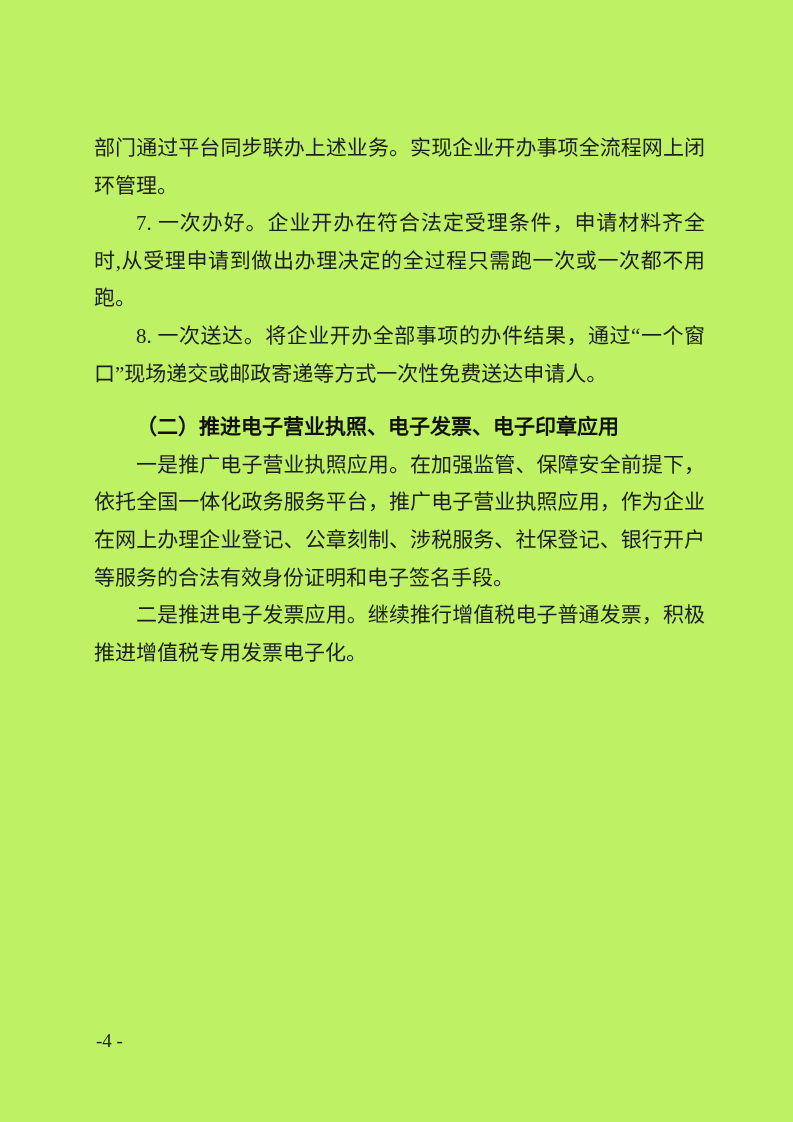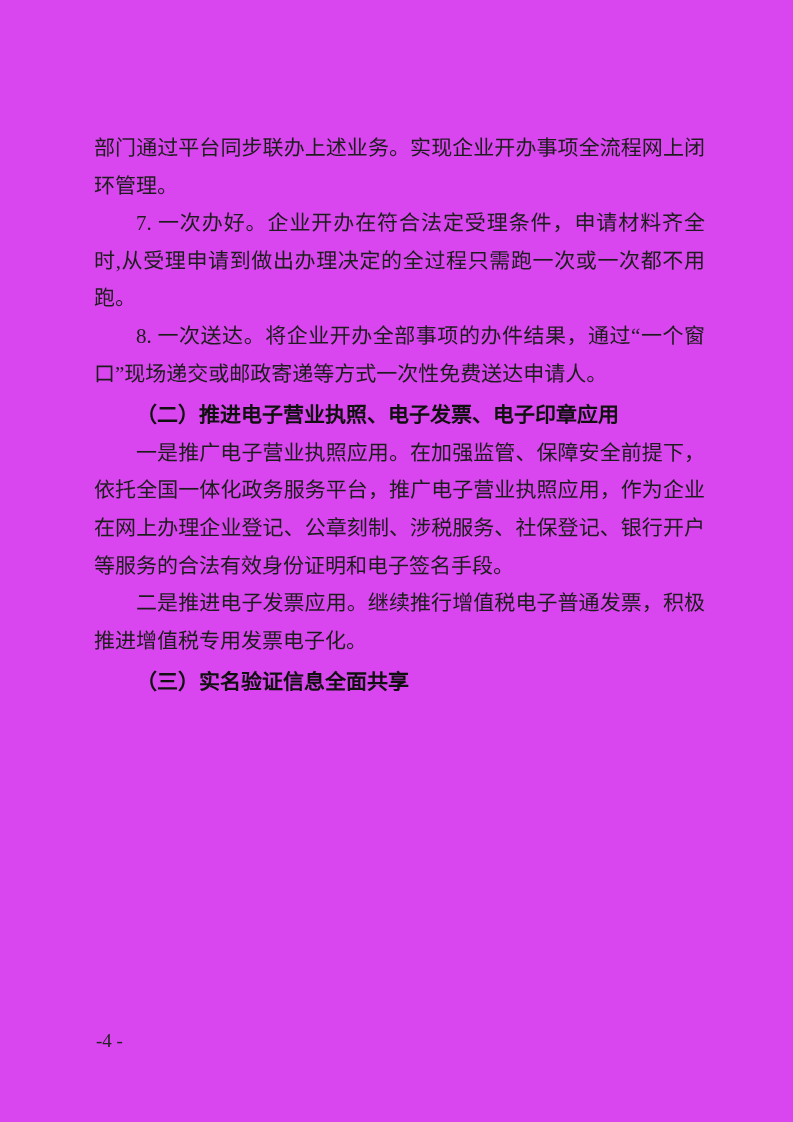--- a/index.html
+++ b/index.html
@@ -4,21 +4,21 @@
 <style>
   html, body {
     margin: 0;
     padding: 0;
     background: #ffffff;
   }
   .page {
     position: relative;
     width: 793px;
     height: 1122px;
-    background: #d946ef;
+    background: #bef264;
     overflow: hidden;
     font-family: "Liberation Serif", "DejaVu Serif", serif;
     color: #1d1d1d;
   }
   .content {
     padding: 130px 88px 0 94px;
   }
   .para {
     margin: 0;
     font-size: 21px;
@@ -26,21 +26,21 @@
     text-align: justify;
     text-justify: inter-ideograph;
     text-indent: 2em;
     color: #1d1d1d;
     letter-spacing: 0;
   }
   .para.cont {
     text-indent: 0;
   }
   .heading {
-    margin: 4px 0 0 0;
+    margin: 16px 0 0 0;
     font-size: 21px;
     line-height: 37.6px;
     font-weight: bold;
     text-indent: 2em;
     color: #101010;
     text-align: left;
   }
   .page-number {
     position: absolute;
     left: 96px;
@@ -54,16 +54,15 @@
 <body>
 
 <div class="page">
   <div class="content">
     <p class="para cont">部门通过平台同步联办上述业务。实现企业开办事项全流程网上闭环管理。</p>
     <p class="para">7. 一次办好。企业开办在符合法定受理条件，申请材料齐全时,从受理申请到做出办理决定的全过程只需跑一次或一次都不用跑。</p>
     <p class="para">8. 一次送达。将企业开办全部事项的办件结果，通过“一个窗口”现场递交或邮政寄递等方式一次性免费送达申请人。</p>
     <h3 class="heading">（二）推进电子营业执照、电子发票、电子印章应用</h3>
     <p class="para">一是推广电子营业执照应用。在加强监管、保障安全前提下，依托全国一体化政务服务平台，推广电子营业执照应用，作为企业在网上办理企业登记、公章刻制、涉税服务、社保登记、银行开户等服务的合法有效身份证明和电子签名手段。</p>
     <p class="para">二是推进电子发票应用。继续推行增值税电子普通发票，积极推进增值税专用发票电子化。</p>
-    <h3 class="heading">（三）实名验证信息全面共享</h3>
   </div>
   <div class="page-number">-4 -</div>
 </div>
 
 </body></html>

